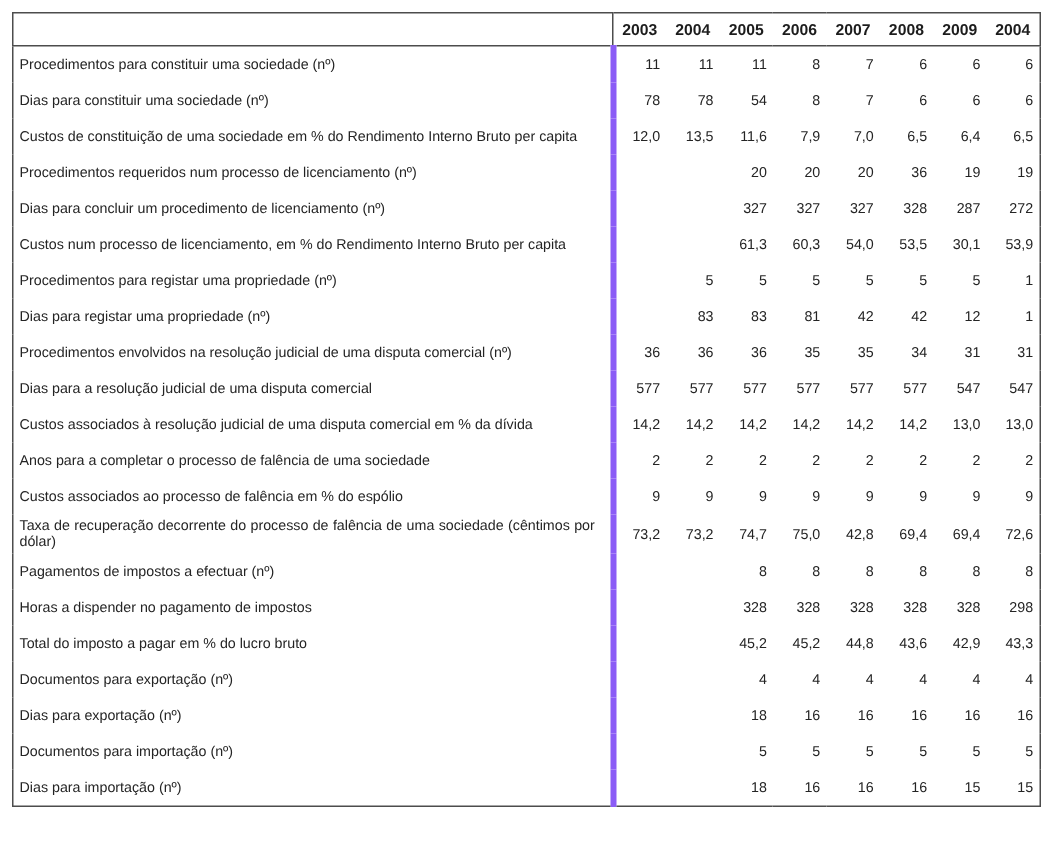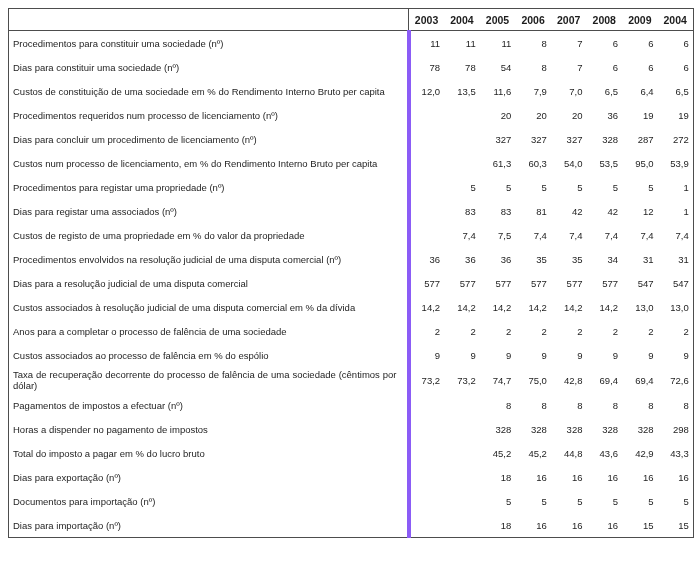--- a/index.html
+++ b/index.html
@@ -145,55 +145,44 @@
           <td class="value-cell">272</td>
         </tr>
         <tr>
           <td class="label-cell">Custos num processo de licenciamento, em % do Rendimento Interno Bruto per capita</td>
           <td class="value-cell"></td>
           <td class="value-cell"></td>
           <td class="value-cell">61,3</td>
           <td class="value-cell">60,3</td>
           <td class="value-cell">54,0</td>
           <td class="value-cell">53,5</td>
-          <td class="value-cell">95,0</td>
+          <td class="value-cell">30,1</td>
           <td class="value-cell">53,9</td>
         </tr>
         <tr>
           <td class="label-cell">Procedimentos para registar uma propriedade (nº)</td>
           <td class="value-cell"></td>
           <td class="value-cell">5</td>
           <td class="value-cell">5</td>
           <td class="value-cell">5</td>
           <td class="value-cell">5</td>
           <td class="value-cell">5</td>
           <td class="value-cell">5</td>
           <td class="value-cell">1</td>
         </tr>
         <tr>
-          <td class="label-cell">Dias para registar uma associados (nº)</td>
+          <td class="label-cell">Dias para registar uma propriedade (nº)</td>
           <td class="value-cell"></td>
           <td class="value-cell">83</td>
           <td class="value-cell">83</td>
           <td class="value-cell">81</td>
           <td class="value-cell">42</td>
           <td class="value-cell">42</td>
           <td class="value-cell">12</td>
           <td class="value-cell">1</td>
-        </tr>
-        <tr>
-          <td class="label-cell">Custos de registo de uma propriedade em % do valor da propriedade</td>
-          <td class="value-cell"></td>
-          <td class="value-cell">7,4</td>
-          <td class="value-cell">7,5</td>
-          <td class="value-cell">7,4</td>
-          <td class="value-cell">7,4</td>
-          <td class="value-cell">7,4</td>
-          <td class="value-cell">7,4</td>
-          <td class="value-cell">7,4</td>
         </tr>
         <tr>
           <td class="label-cell">Procedimentos envolvidos na resolução judicial de uma disputa comercial (nº)</td>
           <td class="value-cell">36</td>
           <td class="value-cell">36</td>
           <td class="value-cell">36</td>
           <td class="value-cell">35</td>
           <td class="value-cell">35</td>
           <td class="value-cell">34</td>
           <td class="value-cell">31</td>
@@ -281,20 +270,31 @@
           <td class="value-cell"></td>
           <td class="value-cell"></td>
           <td class="value-cell">45,2</td>
           <td class="value-cell">45,2</td>
           <td class="value-cell">44,8</td>
           <td class="value-cell">43,6</td>
           <td class="value-cell">42,9</td>
           <td class="value-cell">43,3</td>
         </tr>
         <tr>
+          <td class="label-cell">Documentos para exportação (nº)</td>
+          <td class="value-cell"></td>
+          <td class="value-cell"></td>
+          <td class="value-cell">4</td>
+          <td class="value-cell">4</td>
+          <td class="value-cell">4</td>
+          <td class="value-cell">4</td>
+          <td class="value-cell">4</td>
+          <td class="value-cell">4</td>
+        </tr>
+        <tr>
           <td class="label-cell">Dias para exportação (nº)</td>
           <td class="value-cell"></td>
           <td class="value-cell"></td>
           <td class="value-cell">18</td>
           <td class="value-cell">16</td>
           <td class="value-cell">16</td>
           <td class="value-cell">16</td>
           <td class="value-cell">16</td>
           <td class="value-cell">16</td>
         </tr>

